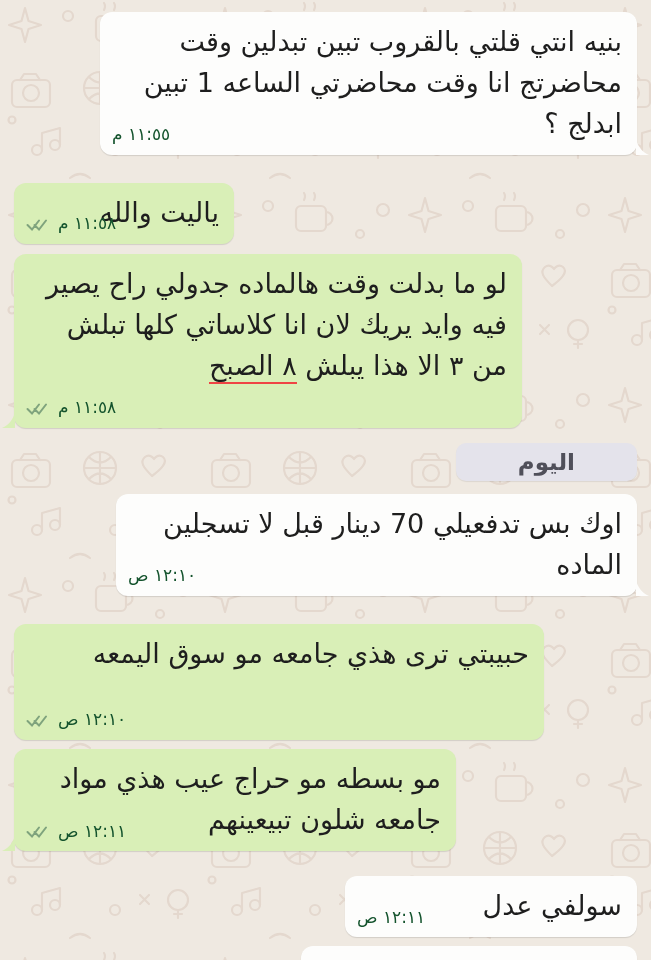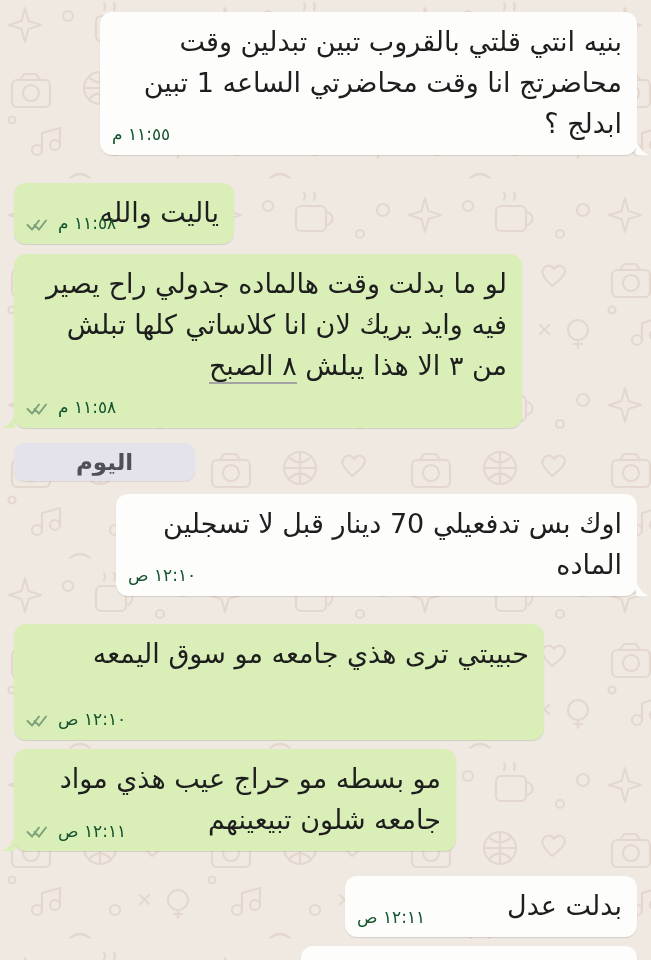--- a/index.html
+++ b/index.html
@@ -35,42 +35,42 @@
   }
   .white .meta { color:#14532d; }
   .green .meta { color:#14532d; }
   .checks-icon { width:27px; height:15px; color:#7FA37D; flex:0 0 auto; }
 
   .tail { position:absolute; bottom:0; width:13px; height:16px; }
   .tail.right { right:-12px; color:#FDFDFC; }
   .tail.left  { left:-12px;  color:#D9EFB7; transform:scaleX(-1); }
   .tail path { fill:currentColor; }
 
-  .underlined { border-bottom:2px solid #a3a3a3; padding-bottom:1px; }
+  .underlined { border-bottom:2px solid #ef4444; padding-bottom:1px; }
 
   
   .m1 { width:537px; }
   .m2 { width:220px; }
   .m3 { width:508px; padding-bottom:42px; }
   .m4 { width:521px; }
   .m5 { width:530px; padding-bottom:66px; }
   .m6 { width:442px; }
   .m7 { width:292px; }
   .m8 { width:336px; }
 
   .r1 { margin-bottom:28px; }
   .r2 { margin-bottom:10px; }
   .r3 { margin-bottom:15px; }
   .r4 { margin-bottom:28px; }
   .r5 { margin-bottom:9px;  }
   .r6 { margin-bottom:25px; }
   .r7 { margin-bottom:9px;  }
   .r8 { margin-bottom:0; }
 
-  .divider-row { display:flex; justify-content:flex-end; margin-bottom:13px; }
+  .divider-row { display:flex; justify-content:flex-start; margin-bottom:13px; }
   .date-pill {
     background:#E4E3EB; color:#50505A;
     font-size:23px; font-weight:bold;
     padding:6px 62px; border-radius:10px;
     box-shadow:0 1px 1px rgba(0,0,0,0.08);
     direction:rtl;
   }
 </style>
 </head>
 <body>
@@ -188,21 +188,21 @@
           </svg>
         </div>
         <svg class="tail left" viewBox="0 0 13 16">
             <path d="M0,0 L0,16 L13,16 C6,13 1.5,7 0,0 Z"></path>
           </svg>
       </div>
     </div>
 
     <div class="row incoming r7">
       <div class="bubble white m7">
-        <div>بدلت عدل</div>
+        <div>سولفي عدل</div>
         <div class="meta">
           <span>١٢:١١ ص</span>
         </div>
       </div>
     </div>
 
     <div class="row incoming r8">
       <div class="bubble white m8">
         <div>كيفي وانتي شكو</div>
         <div class="meta">

